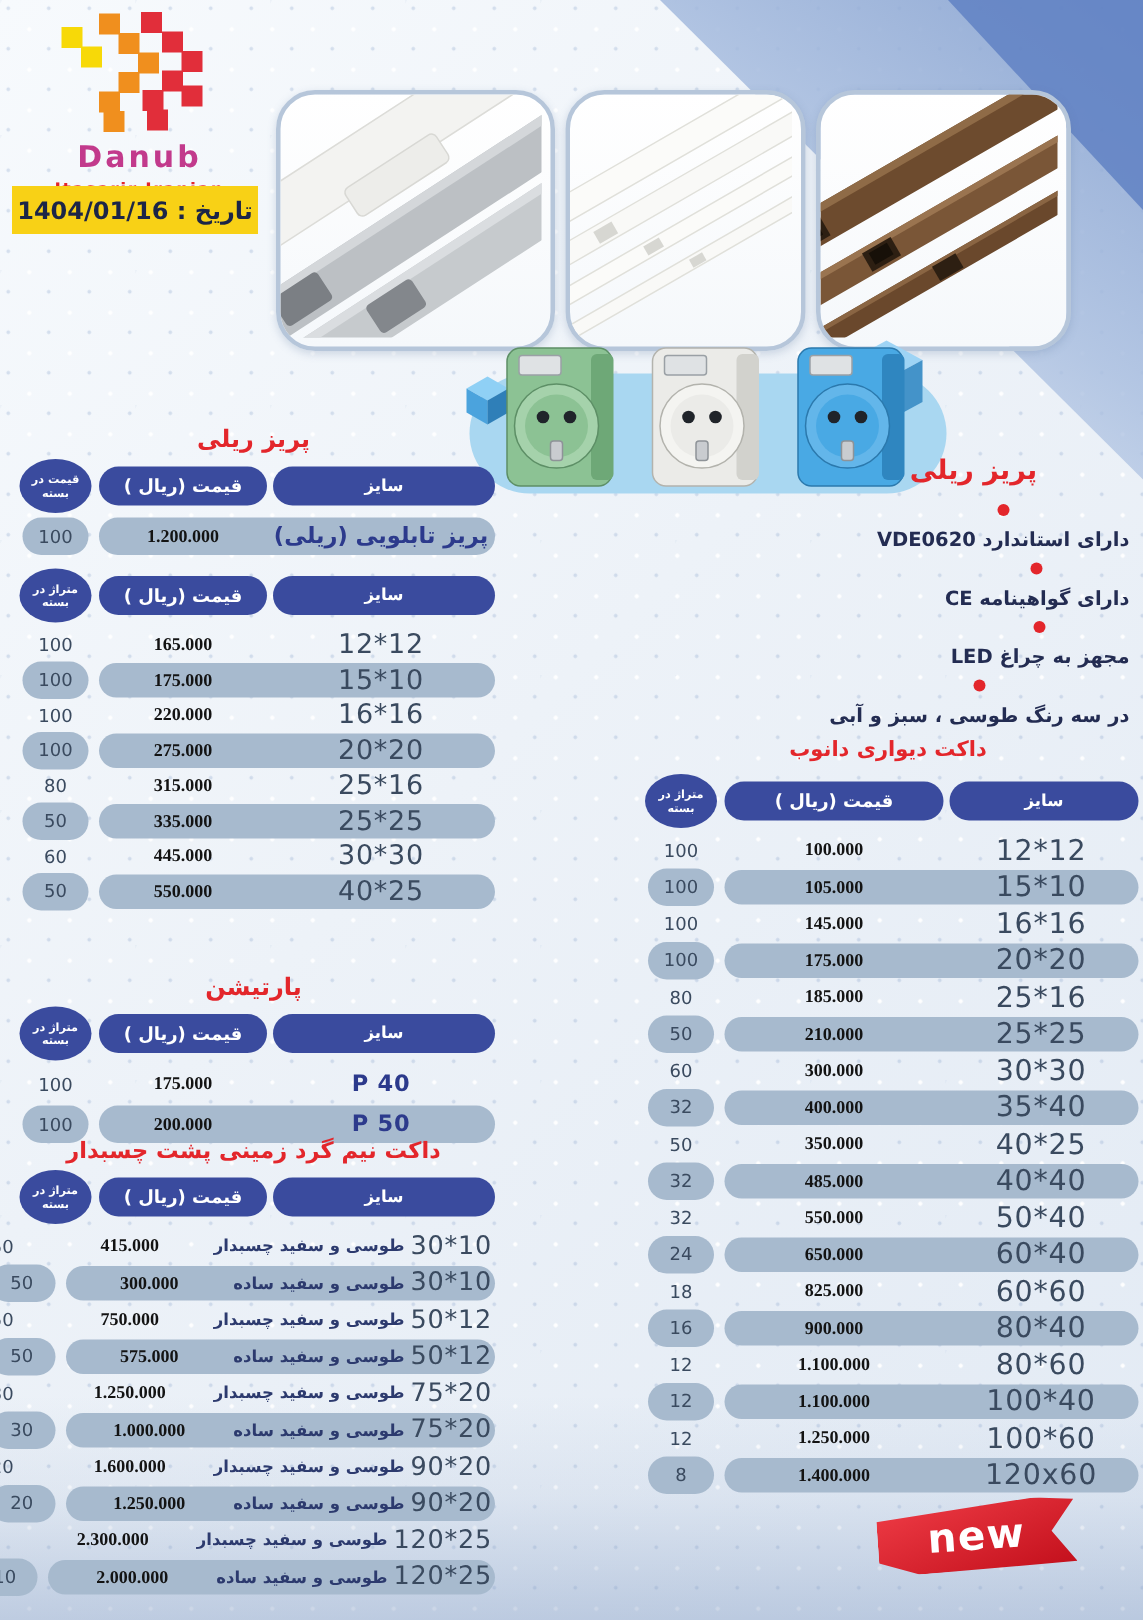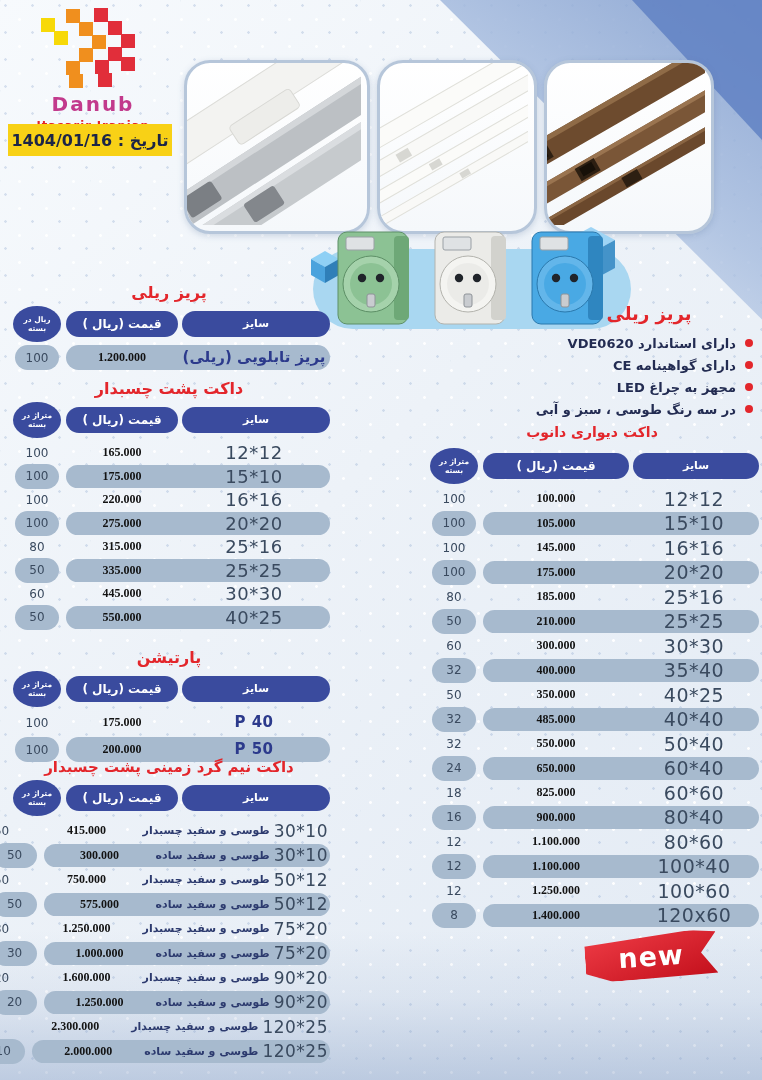--- a/index.html
+++ b/index.html
@@ -70,21 +70,21 @@
   .fa .sznum{direction:rtl;}
   .desc{font-size:11px;font-weight:bold;color:#2c3a6e;white-space:nowrap;}
   .cell.price{font-family:"Liberation Serif","DejaVu Serif",serif;font-weight:bold;font-size:12px;color:#131313;
     text-align:center;direction:ltr;unicode-bidi:embed;}
   .qty{font-size:12px;color:var(--ink);min-width:44px;height:25px;display:flex;align-items:center;justify-content:center;direction:ltr;}
   .qty.qshade{background:var(--shade);border-radius:14px;}
   
   .rsec{position:absolute;left:425px;top:303px;width:334px;}
   .r-title1{color:var(--red);font-weight:bold;font-size:18px;text-align:center;width:220px;margin-left:auto;}
   .features{direction:rtl;display:flex;flex-direction:column;align-items:flex-start;padding:8px 6px 0 0;}
-  .feature{display:flex;align-items:center;gap:9px;margin:3.5px 0;font-size:13px;font-weight:bold;color:#232c52;}
+  .feature{display:flex;align-items:center;gap:9px;margin:3.5px 0;font-size:13px;font-weight:bold;color:#232c52;flex-direction:column;}
   .fdot{width:8px;height:8px;border-radius:50%;background:var(--red);flex:none;}
   .rsec .tbl-r .tbl-title{font-size:14px;margin-bottom:8px;margin-top:4px;}
   .new-badge{width:132px;height:46px;margin:6px 0 0 160px;transform:rotate(-4deg);
     background:linear-gradient(160deg,#ee3b45,#c3101c);
     clip-path:polygon(0 20%,80% 0,100% 6%,88% 50%,100% 96%,20% 100%,0 80%);
     display:flex;align-items:center;justify-content:center;}
   .new-badge span{color:#fff;font-weight:bold;font-size:27px;letter-spacing:1px;}
 </style>
 </head>
 <body>
@@ -213,39 +213,38 @@
 
   <div class="tbl t-abs tbl-a" id="t1">
       <div class="tbl-title">پریز ریلی</div>
       <div class="row hdr">
         <div class="main">
           <div class="pill size-pill">سایز</div>
           <div class="pill price-pill">قیمت (ریال )</div>
         </div>
         <div class="qtycell">
           <div class="ellipse">
-            <span>ریال در</span>
+            <span>قیمت در</span>
             <span>بسته</span>
           </div>
         </div>
       </div>
       <div class="row fa">
         <div class="main pillbg">
           <div class="cell size">
             <span class="sznum">پریز تابلویی (ریلی)</span>
           </div>
           <div class="cell price">1.200.000</div>
         </div>
         <div class="qtycell">
           <span class="qty qshade">100</span>
         </div>
       </div>
     </div>
   <div class="tbl t-abs tbl-b" id="t2">
-      <div class="tbl-title">داکت پشت چسبدار</div>
       <div class="row hdr">
         <div class="main">
           <div class="pill size-pill">سایز</div>
           <div class="pill price-pill">قیمت (ریال )</div>
         </div>
         <div class="qtycell">
           <div class="ellipse">
             <span>متراژ در</span>
             <span>بسته</span>
           </div>

